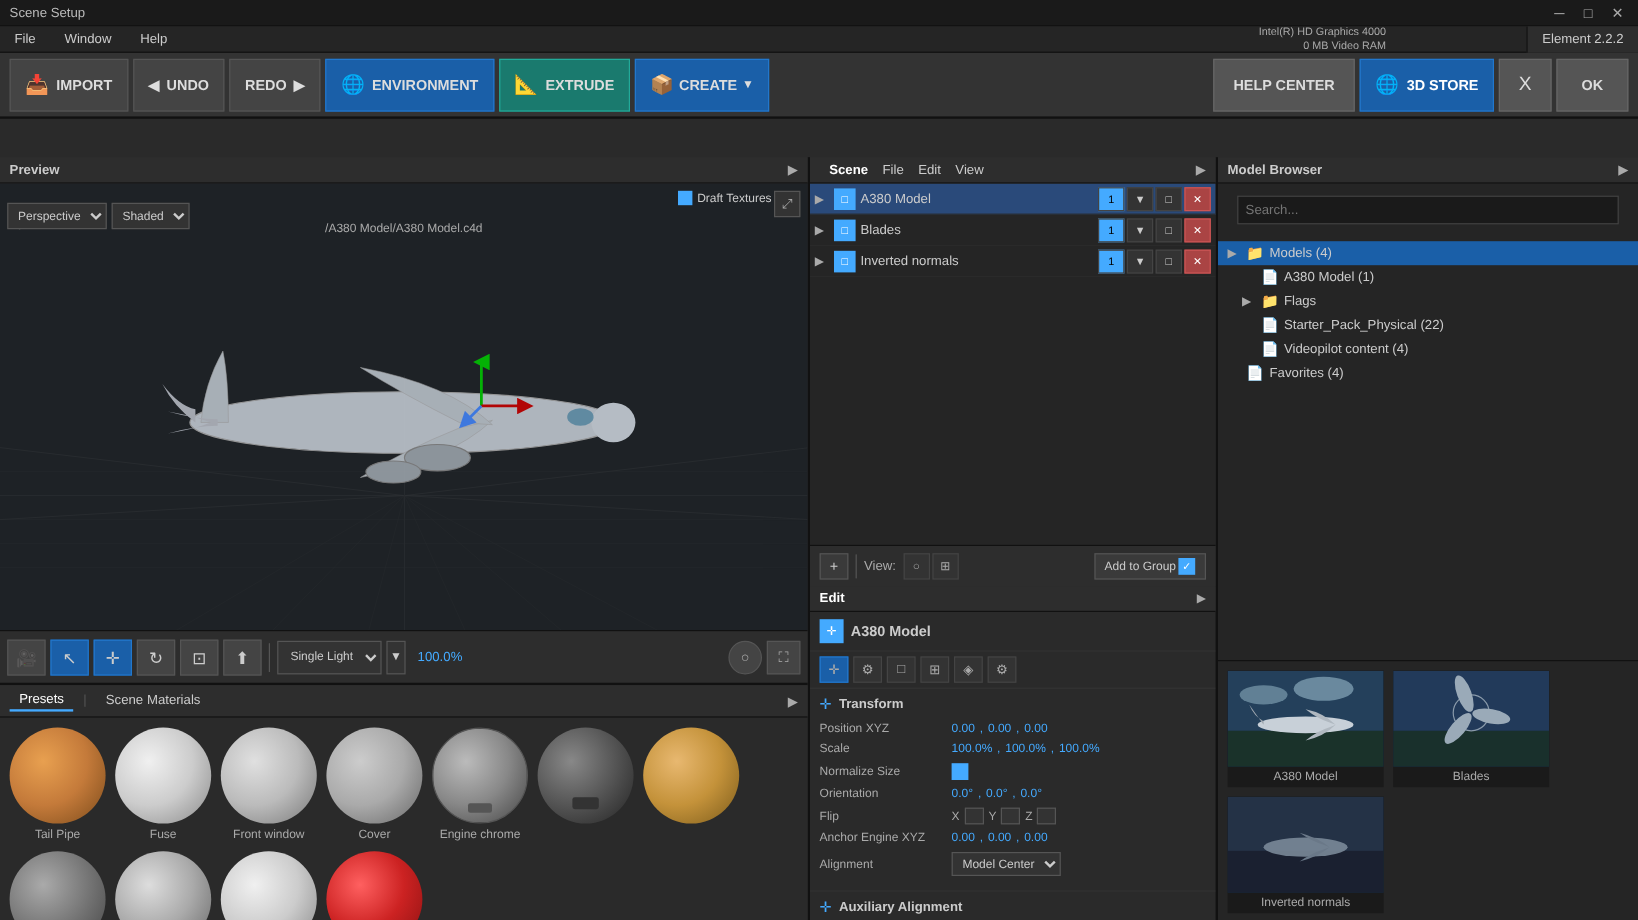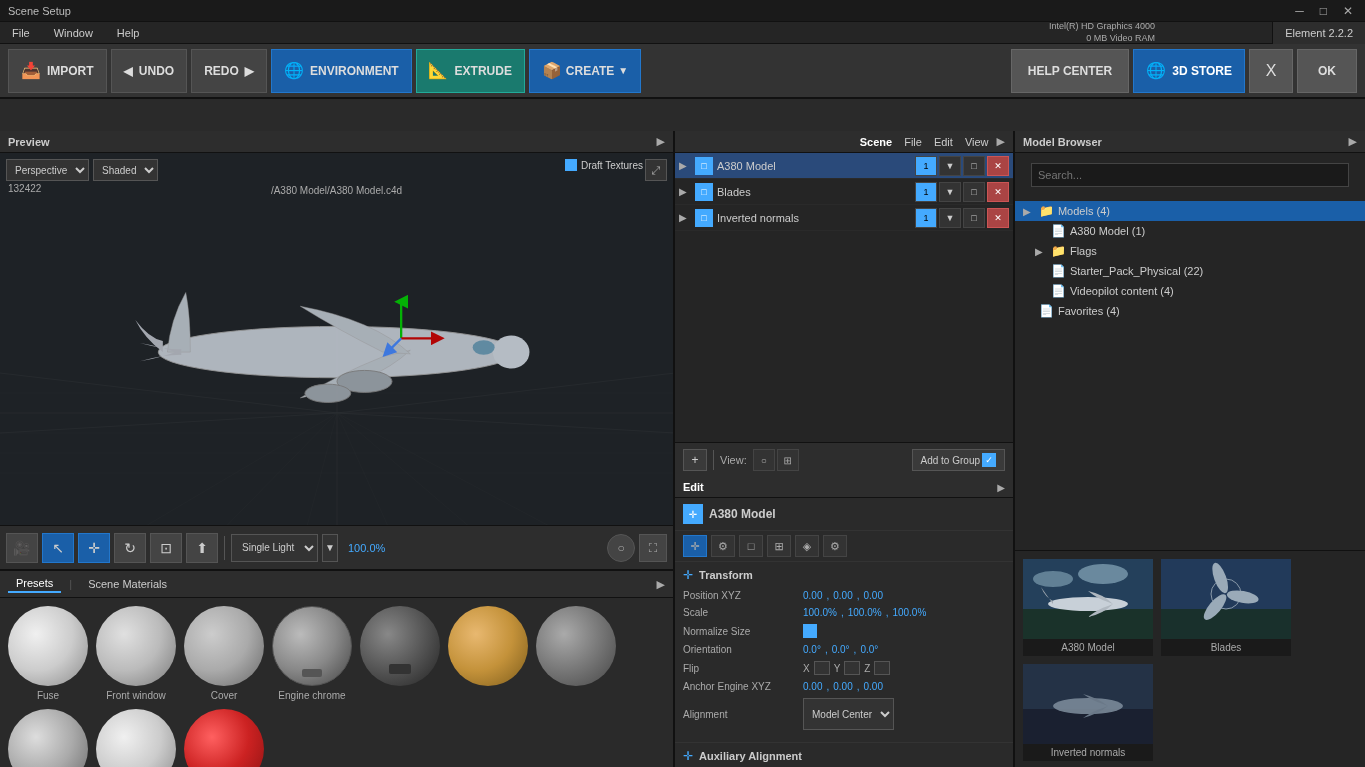--- a/index.html
+++ b/index.html
@@ -31,21 +31,21 @@
     .main-layout { display: flex; height: calc(767px - 22px - 22px - 55px - 30px); margin-top: 32px; }
 
     
     .left-panel { width: 675px; display: flex; flex-direction: column; border-right: 2px solid #111; }
     .panel-header { background: #2d2d2d; padding: 4px 8px; display: flex; align-items: center; justify-content: space-between; border-bottom: 1px solid #111; }
     .panel-title { color: #ccc; font-weight: bold; font-size: 11px; }
     .panel-expand { color: #aaa; cursor: pointer; }
 
     
     .viewport { flex: 1; background: #1e2226; position: relative; overflow: hidden; }
-    .viewport-toolbar { position: absolute; top: 6px; left: 6px; display: flex; gap: 4px; z-index: 10; }
+    .viewport-toolbar { position: absolute; top: 16px; left: 6px; display: flex; gap: 4px; z-index: 10; }
     .vp-select { background: #333; border: 1px solid #555; color: #ccc; font-size: 10px; padding: 2px 4px; height: 22px; cursor: pointer; }
     .vp-corner { position: absolute; top: 6px; right: 6px; background: #333; border: 1px solid #555; width: 22px; height: 22px; display: flex; align-items: center; justify-content: center; cursor: pointer; color: #aaa; }
     .draft-textures { position: absolute; top: 6px; right: 30px; display: flex; align-items: center; gap: 4px; }
     .draft-checkbox { width: 12px; height: 12px; background: #4af; }
     .frame-count { position: absolute; left: 8px; top: 30px; color: #aaa; font-size: 10px; }
 
     
     .viewport-controls { background: #2d2d2d; height: 44px; display: flex; align-items: center; padding: 0 6px; gap: 4px; border-top: 1px solid #111; }
     .vc-btn { background: #444; border: 1px solid #555; color: #ccc; width: 32px; height: 30px; display: flex; align-items: center; justify-content: center; cursor: pointer; font-size: 14px; }
     .vc-btn.active { background: #1a5fa8; border-color: #2277cc; }
@@ -64,21 +64,21 @@
     .presets-tab.active { color: #fff; border-bottom: 2px solid #4af; }
     .presets-tab-divider { color: #555; }
     .presets-expand { color: #aaa; cursor: pointer; margin-left: auto; }
     .materials-grid { display: flex; gap: 8px; padding: 8px; overflow-x: auto; flex-wrap: wrap; }
     .material-item { display: flex; flex-direction: column; align-items: center; gap: 4px; cursor: pointer; }
     .material-ball { width: 80px; height: 80px; border-radius: 50%; position: relative; overflow: hidden; }
     .material-label { color: #aaa; font-size: 10px; text-align: center; }
 
     
     .right-panel { width: 340px; display: flex; flex-direction: column; border-right: 2px solid #111; }
-    .scene-header { background: #2d2d2d; padding: 4px 8px; display: flex; align-items: center; justify-content: flex-end; border-bottom: 1px solid #111; }
+    .scene-header { background: #2d2d2d; padding: 4px 8px; display: flex; align-items: center; justify-content: space-between; border-bottom: 1px solid #111; }
 
     
     .scene-tree { flex: 1; background: #252525; overflow-y: auto; }
     .scene-row { display: flex; align-items: center; height: 26px; padding: 0 4px; gap: 2px; border-bottom: 1px solid #2a2a2a; }
     .scene-row.selected { background: #2a4a7a; }
     .scene-arrow { color: #aaa; width: 14px; cursor: pointer; font-size: 10px; }
     .scene-icon { width: 18px; height: 18px; background: #4af; display: flex; align-items: center; justify-content: center; font-size: 9px; color: #fff; }
     .scene-name { flex: 1; color: #ccc; font-size: 11px; padding-left: 2px; }
     .scene-controls { display: flex; gap: 2px; }
     .scene-ctrl { width: 22px; height: 20px; background: #333; border: 1px solid #444; display: flex; align-items: center; justify-content: center; cursor: pointer; font-size: 9px; color: #ccc; }
@@ -121,28 +121,28 @@
     .edit-model-icon { width: 20px; height: 20px; background: #4af; display: flex; align-items: center; justify-content: center; font-size: 10px; color: #fff; }
     .edit-model-name { color: #ccc; font-size: 12px; font-weight: bold; }
     .edit-tabs { display: flex; gap: 4px; padding: 4px 8px; border-bottom: 1px solid #333; }
     .edit-tab { width: 24px; height: 22px; background: #333; border: 1px solid #444; display: flex; align-items: center; justify-content: center; cursor: pointer; color: #aaa; font-size: 11px; }
     .edit-tab.active { background: #1a5fa8; border-color: #2277cc; }
     .transform-section { padding: 6px 8px; }
     .transform-title-row { display: flex; align-items: center; gap: 6px; margin-bottom: 8px; }
     .transform-icon { color: #4af; font-size: 12px; }
     .transform-title { color: #ccc; font-size: 11px; font-weight: bold; }
     .form-row { display: flex; align-items: center; margin-bottom: 6px; }
-    .form-label { width: 120px; color: #aaa; font-size: 10px; }
+    .form-label { width: 110px; color: #aaa; font-size: 10px; }
     .form-val { color: #4af; font-size: 10px; cursor: pointer; }
     .form-val-group { display: flex; gap: 4px; }
     .form-checkbox { width: 14px; height: 14px; background: #4af; }
     .form-flip { display: flex; gap: 4px; align-items: center; }
     .flip-label { color: #aaa; font-size: 10px; }
     .flip-box { width: 16px; height: 14px; background: #333; border: 1px solid #555; }
-    .form-select { background: #333; border: 1px solid #555; color: #ccc; height: 32px; font-size: 10px; padding: 0 4px; }
+    .form-select { background: #333; border: 1px solid #555; color: #ccc; height: 20px; font-size: 10px; padding: 0 4px; }
     .auxiliary-row { display: flex; align-items: center; gap: 6px; padding: 6px 8px; border-top: 1px solid #333; }
     .aux-icon { color: #4af; font-size: 12px; }
     .aux-title { color: #ccc; font-size: 11px; font-weight: bold; }
 
     
     .taskbar { background: #1a1a1a; height: 30px; display: flex; align-items: center; padding: 0 4px; gap: 4px; border-top: 1px solid #000; }
     .taskbar-btn { background: #333; border: 1px solid #444; color: #ccc; width: 24px; height: 24px; display: flex; align-items: center; justify-content: center; cursor: pointer; font-size: 12px; }
     .taskbar-spacer { flex: 1; }
     .taskbar-right { display: flex; align-items: center; gap: 8px; color: #aaa; font-size: 10px; padding-right: 8px; }
     .taskbar-time { color: #ccc; font-size: 11px; }
@@ -335,20 +335,24 @@
     <div class="presets-panel">
       <div class="presets-header">
         <span class="presets-tab active">Presets</span>
         <span class="presets-tab-divider">|</span>
         <span class="presets-tab">Scene Materials</span>
         <span class="presets-expand">▶</span>
       </div>
       <div class="materials-grid">
 
         <div class="material-item">
+          <div class="material-ball" style="background: radial-gradient(circle at 35% 35%, #e8a050, #c47a3a, #7a4a1a);"></div>
+          <span class="material-label">Tail Pipe</span>
+        </div>
+        <div class="material-item">
           <div class="material-ball" style="background: radial-gradient(circle at 35% 35%, #f0f0f0, #cccccc, #888888);"></div>
           <span class="material-label">Fuse</span>
         </div>
         <div class="material-item">
           <div class="material-ball" style="background: radial-gradient(circle at 35% 35%, #e0e0e0, #bbbbbb, #777777);"></div>
           <span class="material-label">Front window</span>
         </div>
         <div class="material-item">
           <div class="material-ball" style="background: radial-gradient(circle at 35% 35%, #cccccc, #aaaaaa, #666666);"></div>
           <span class="material-label">Cover</span>

